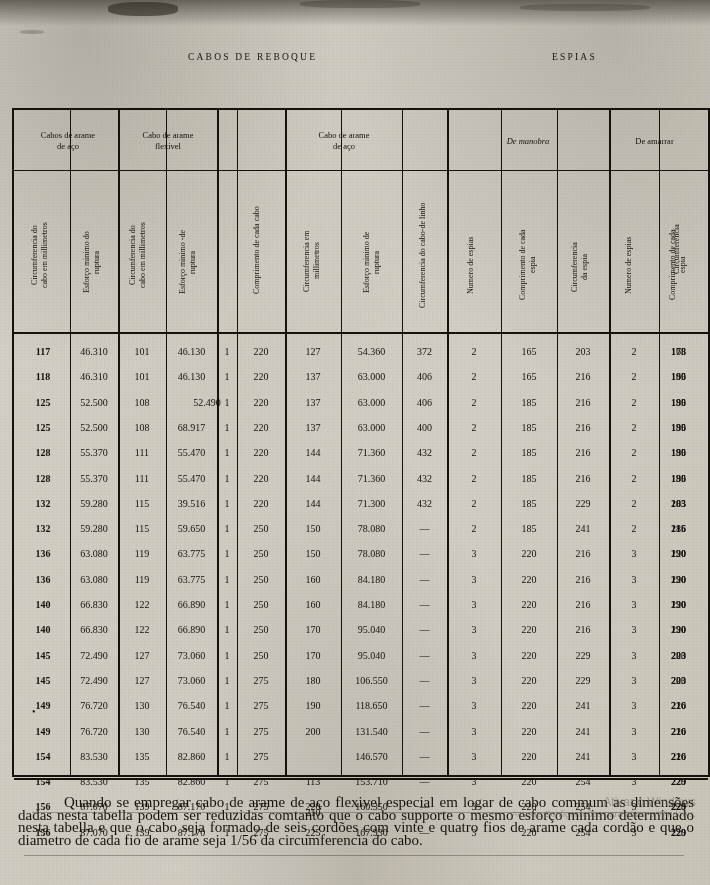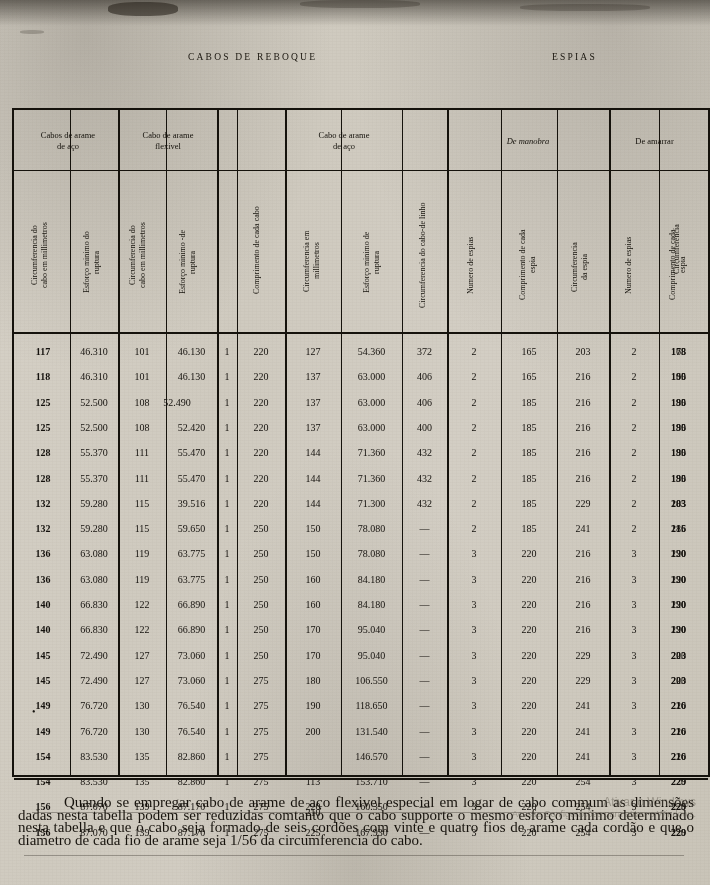--- a/index.html
+++ b/index.html
@@ -193,36 +193,36 @@
         <div class="cell" style="left: 388px; width: 45px; top: 261.3px;">406</div>
         <div class="cell" style="left: 433px; width: 54px; top: 261.3px;">2</div>
         <div class="cell" style="left: 487px; width: 56px; top: 261.3px;">165</div>
         <div class="cell" style="left: 543px; width: 52px; top: 261.3px;">216</div>
         <div class="cell" style="left: 595px; width: 50px; top: 261.3px;">2</div>
         <div class="cell" style="left: 645px; width: 39px; top: 261.3px;">165</div>
         <div class="cell b" style="left: 645px; width: 39px; top: 261.3px;">190</div>
         <div class="cell b" style="left: 2px; width: 54px; top: 286.6px;">125</div>
         <div class="cell" style="left: 56px; width: 48px; top: 286.6px;">52.500</div>
         <div class="cell" style="left: 104px; width: 48px; top: 286.6px;">108</div>
-        <div class="cell" style="left: 137px; width: 52px; top: 286.6px;">52.490</div>
+        <div class="cell" style="left: 167px; width: 52px; top: 286.6px;">52.490</div>
         <div class="cell" style="left: 203px; width: 20px; top: 286.6px;">1</div>
         <div class="cell" style="left: 223px; width: 48px; top: 286.6px;">220</div>
         <div class="cell" style="left: 271px; width: 56px; top: 286.6px;">137</div>
         <div class="cell" style="left: 327px; width: 61px; top: 286.6px;">63.000</div>
         <div class="cell" style="left: 388px; width: 45px; top: 286.6px;">406</div>
         <div class="cell" style="left: 433px; width: 54px; top: 286.6px;">2</div>
         <div class="cell" style="left: 487px; width: 56px; top: 286.6px;">185</div>
         <div class="cell" style="left: 543px; width: 52px; top: 286.6px;">216</div>
         <div class="cell" style="left: 595px; width: 50px; top: 286.6px;">2</div>
         <div class="cell" style="left: 645px; width: 39px; top: 286.6px;">185</div>
         <div class="cell b" style="left: 645px; width: 39px; top: 286.6px;">190</div>
         <div class="cell b" style="left: 2px; width: 54px; top: 311.9px;">125</div>
         <div class="cell" style="left: 56px; width: 48px; top: 311.9px;">52.500</div>
         <div class="cell" style="left: 104px; width: 48px; top: 311.9px;">108</div>
-        <div class="cell" style="left: 152px; width: 51px; top: 311.9px;">52.420</div>
+        <div class="cell" style="left: 152px; width: 51px; top: 311.9px;">68.917</div>
         <div class="cell" style="left: 203px; width: 20px; top: 311.9px;">1</div>
         <div class="cell" style="left: 223px; width: 48px; top: 311.9px;">220</div>
         <div class="cell" style="left: 271px; width: 56px; top: 311.9px;">137</div>
         <div class="cell" style="left: 327px; width: 61px; top: 311.9px;">63.000</div>
         <div class="cell" style="left: 388px; width: 45px; top: 311.9px;">400</div>
         <div class="cell" style="left: 433px; width: 54px; top: 311.9px;">2</div>
         <div class="cell" style="left: 487px; width: 56px; top: 311.9px;">185</div>
         <div class="cell" style="left: 543px; width: 52px; top: 311.9px;">216</div>
         <div class="cell" style="left: 595px; width: 50px; top: 311.9px;">2</div>
         <div class="cell" style="left: 645px; width: 39px; top: 311.9px;">185</div>

